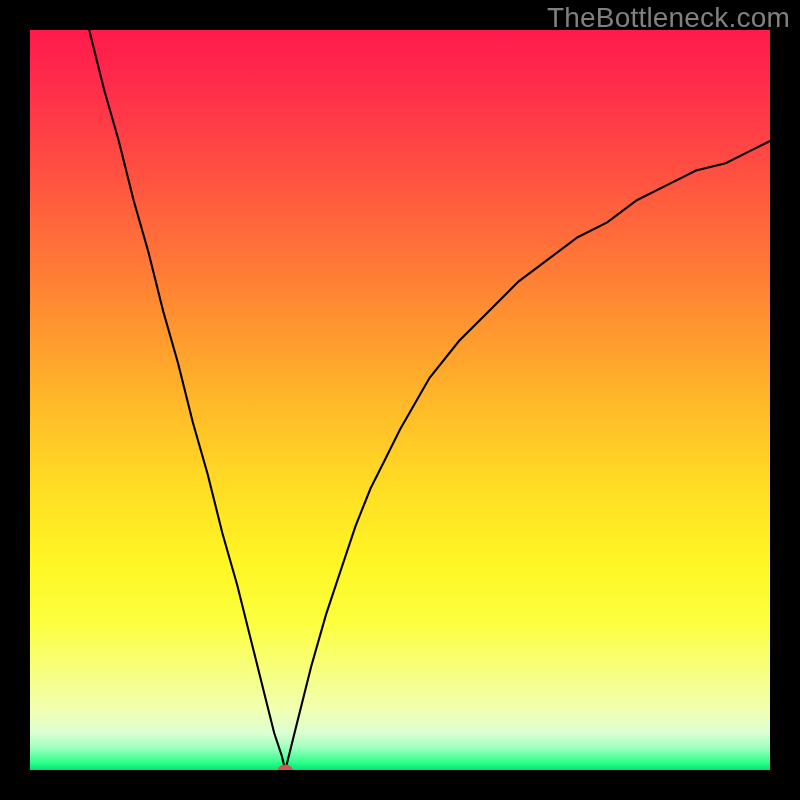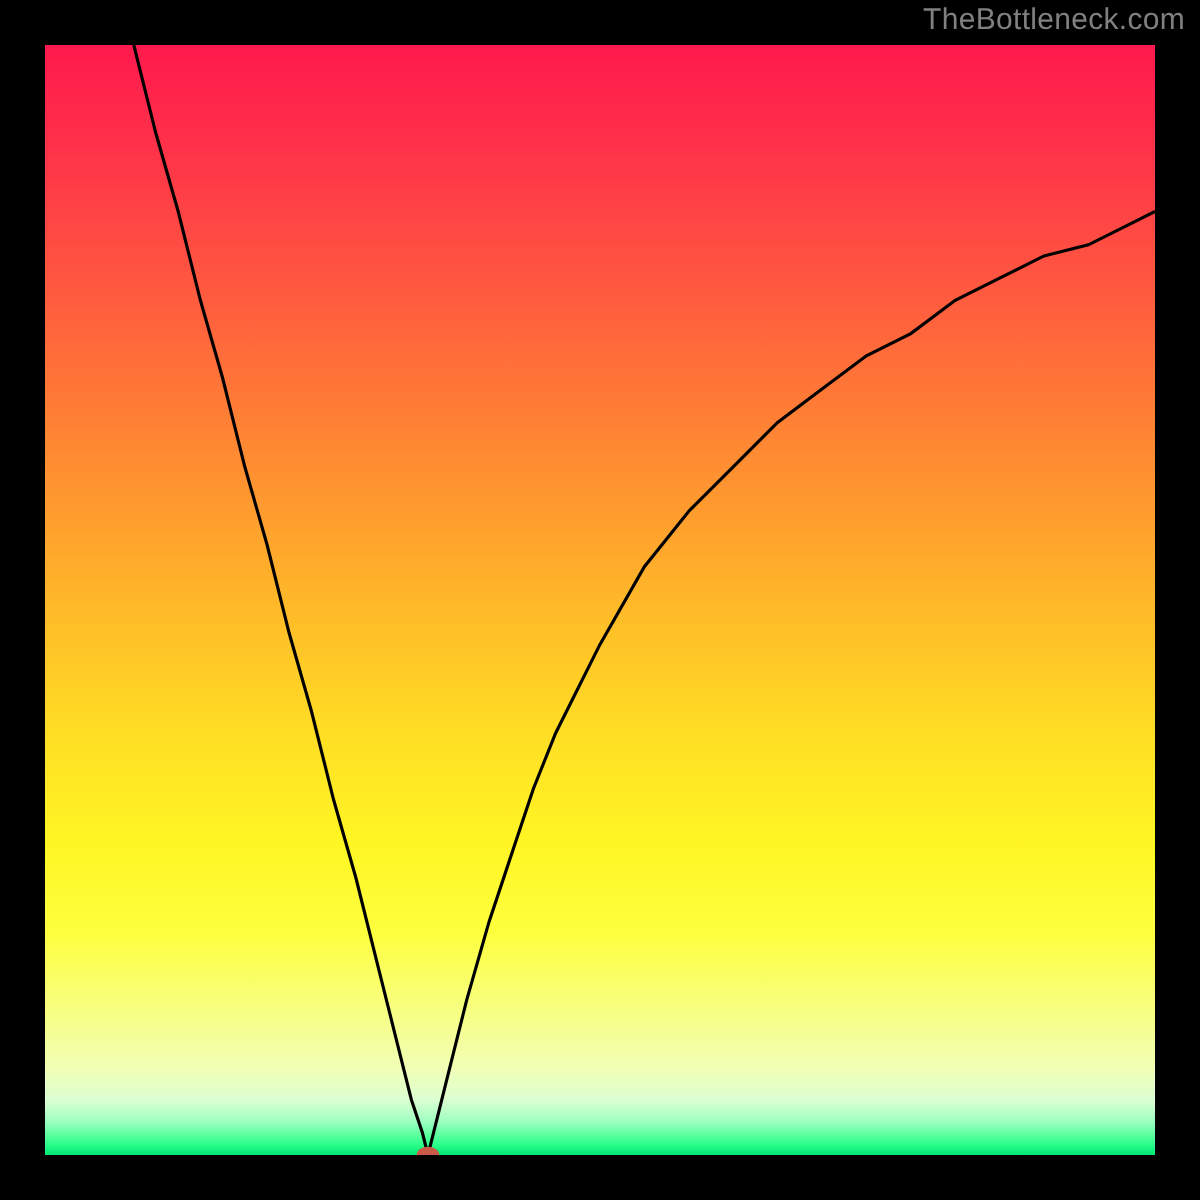--- a/index.html
+++ b/index.html
@@ -14,21 +14,21 @@
     width: 800px;
     height: 800px;
     background: #000000;
     position: relative;
   }
   .watermark {
     position: absolute;
     top: 2px;
     right: 10px;
     color: #808080;
-    font-size: 20px;
+    font-size: 28px;
     font-weight: 500;
     z-index: 10;
     letter-spacing: 0.2px;
   }
   .plot-area {
     position: absolute;
     left: 30px;
     top: 30px;
     width: 740px;
     height: 740px;

